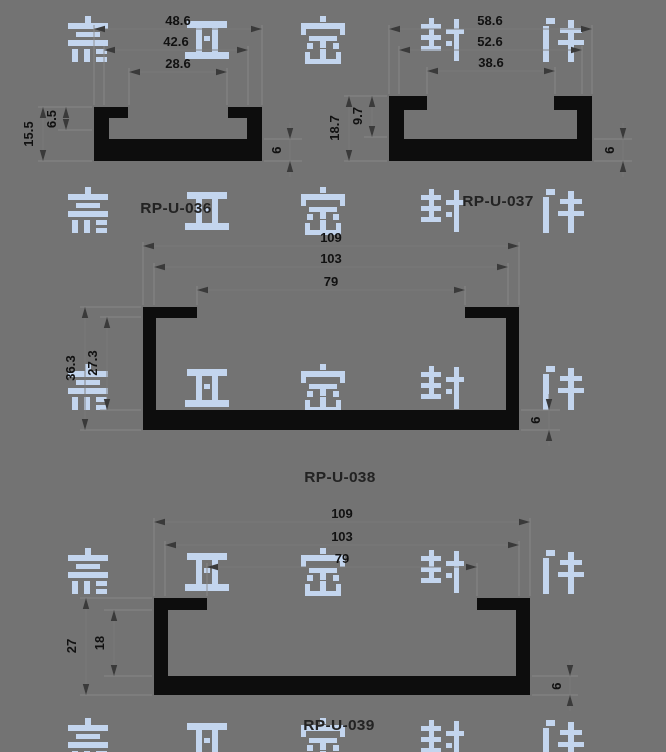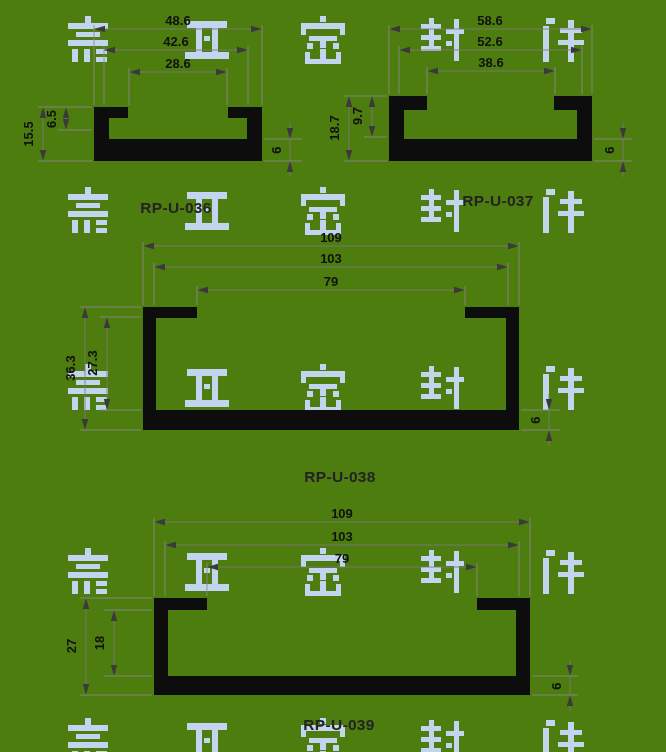--- a/index.html
+++ b/index.html
@@ -1,17 +1,17 @@
 <!DOCTYPE html>
 <html><head>
 <meta charset="utf-8">
 <style>
   html,body{margin:0;padding:0;background:#fff;}
   body{font-family:"Liberation Sans","DejaVu Sans",sans-serif;}
-  .stage{position:relative;width:666px;height:752px;background:#4d7c0f;overflow:hidden;text-align:center;}
+  .stage{position:relative;width:666px;height:752px;background:#737373;overflow:hidden;text-align:center;}
   #watermark{position:absolute;left:0;top:0;width:666px;height:752px;z-index:0;}
   .wm{position:absolute;width:48px;height:48px;color:#c3d5ee;}
   .wm use{fill:currentColor;}
   #drawing{position:absolute;left:0;top:0;z-index:1;}
   .pshape{fill:#0d0d0d;}
   .xline{stroke:#8a8a8a;stroke-width:0.9;fill:none;}
   .dline{stroke:#7a7a7a;stroke-width:0.9;fill:none;}
   .dimtext{font:bold 13px "Liberation Sans","DejaVu Sans",sans-serif;fill:#111;text-anchor:middle;}
   .plabel{font:bold 15.5px "Liberation Sans","DejaVu Sans",sans-serif;fill:#232323;text-anchor:middle;letter-spacing:.3px;}
 </style>

